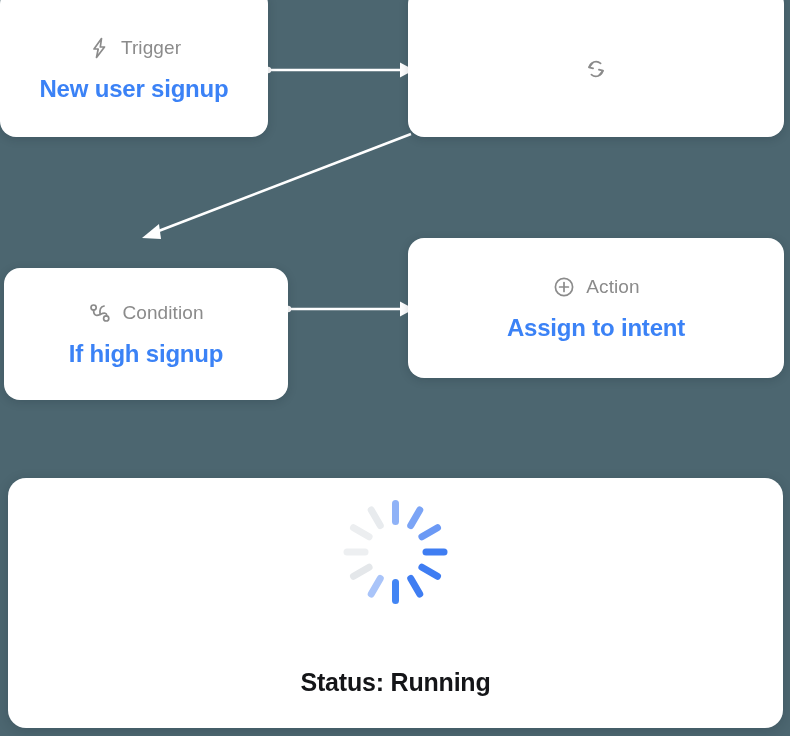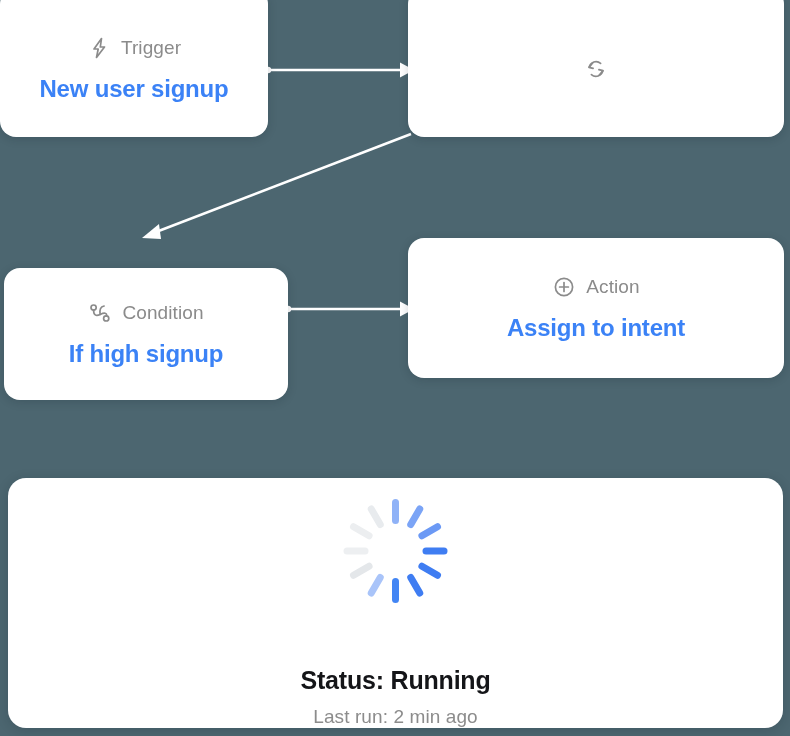--- a/index.html
+++ b/index.html
@@ -244,16 +244,15 @@
         <span class="spoke" style="transform: rotate(120deg); background: rgb(63, 125, 242);"></span>
         <span class="spoke" style="transform: rotate(150deg); background: rgb(63, 125, 242);"></span>
         <span class="spoke" style="transform: rotate(180deg); background: rgb(66, 133, 244);"></span>
         <span class="spoke" style="transform: rotate(210deg); background: rgb(169, 196, 249);"></span>
         <span class="spoke" style="transform: rotate(240deg); background: rgb(228, 231, 234);"></span>
         <span class="spoke" style="transform: rotate(270deg); background: rgb(237, 239, 241);"></span>
         <span class="spoke" style="transform: rotate(300deg); background: rgb(236, 238, 240);"></span>
         <span class="spoke" style="transform: rotate(330deg); background: rgb(232, 235, 238);"></span>
       </div>
     <div id="status-text">Status: Running</div>
-    <div id="last-run-text">Last run: 2 min ago</div>
   </div>
 
 </div>
 
 </body></html>

